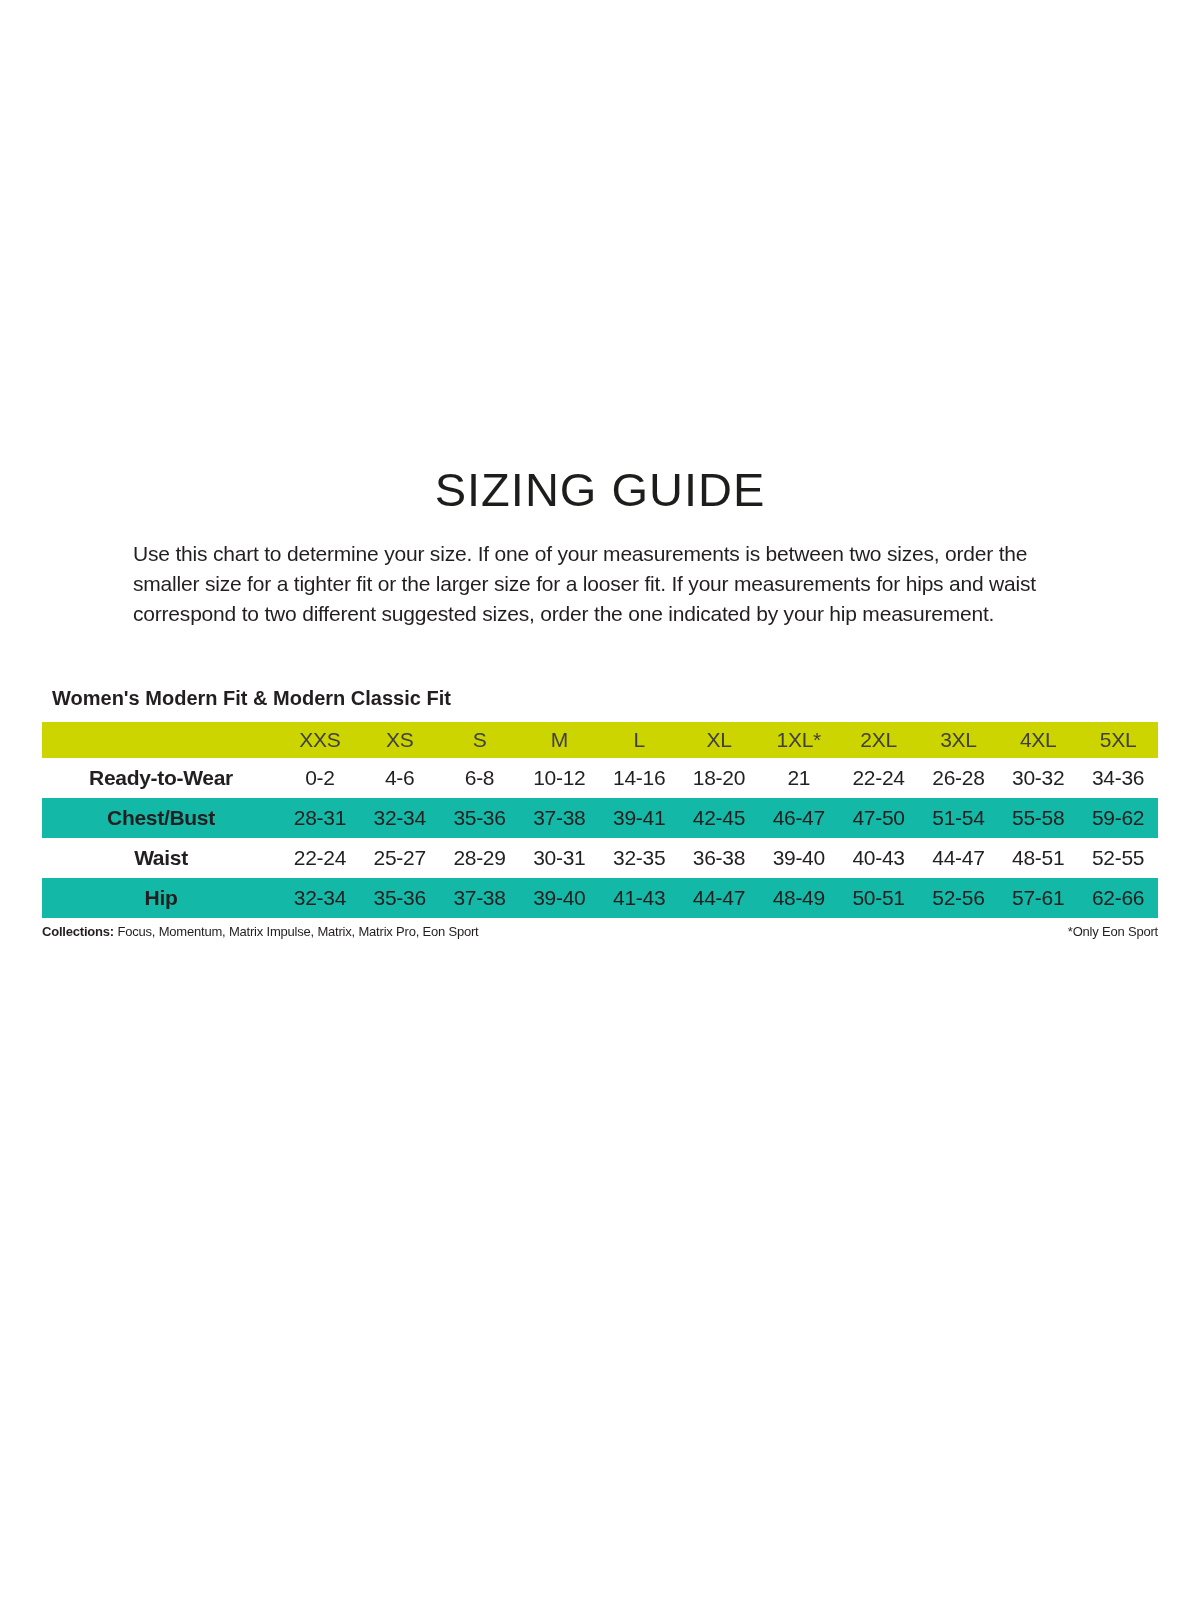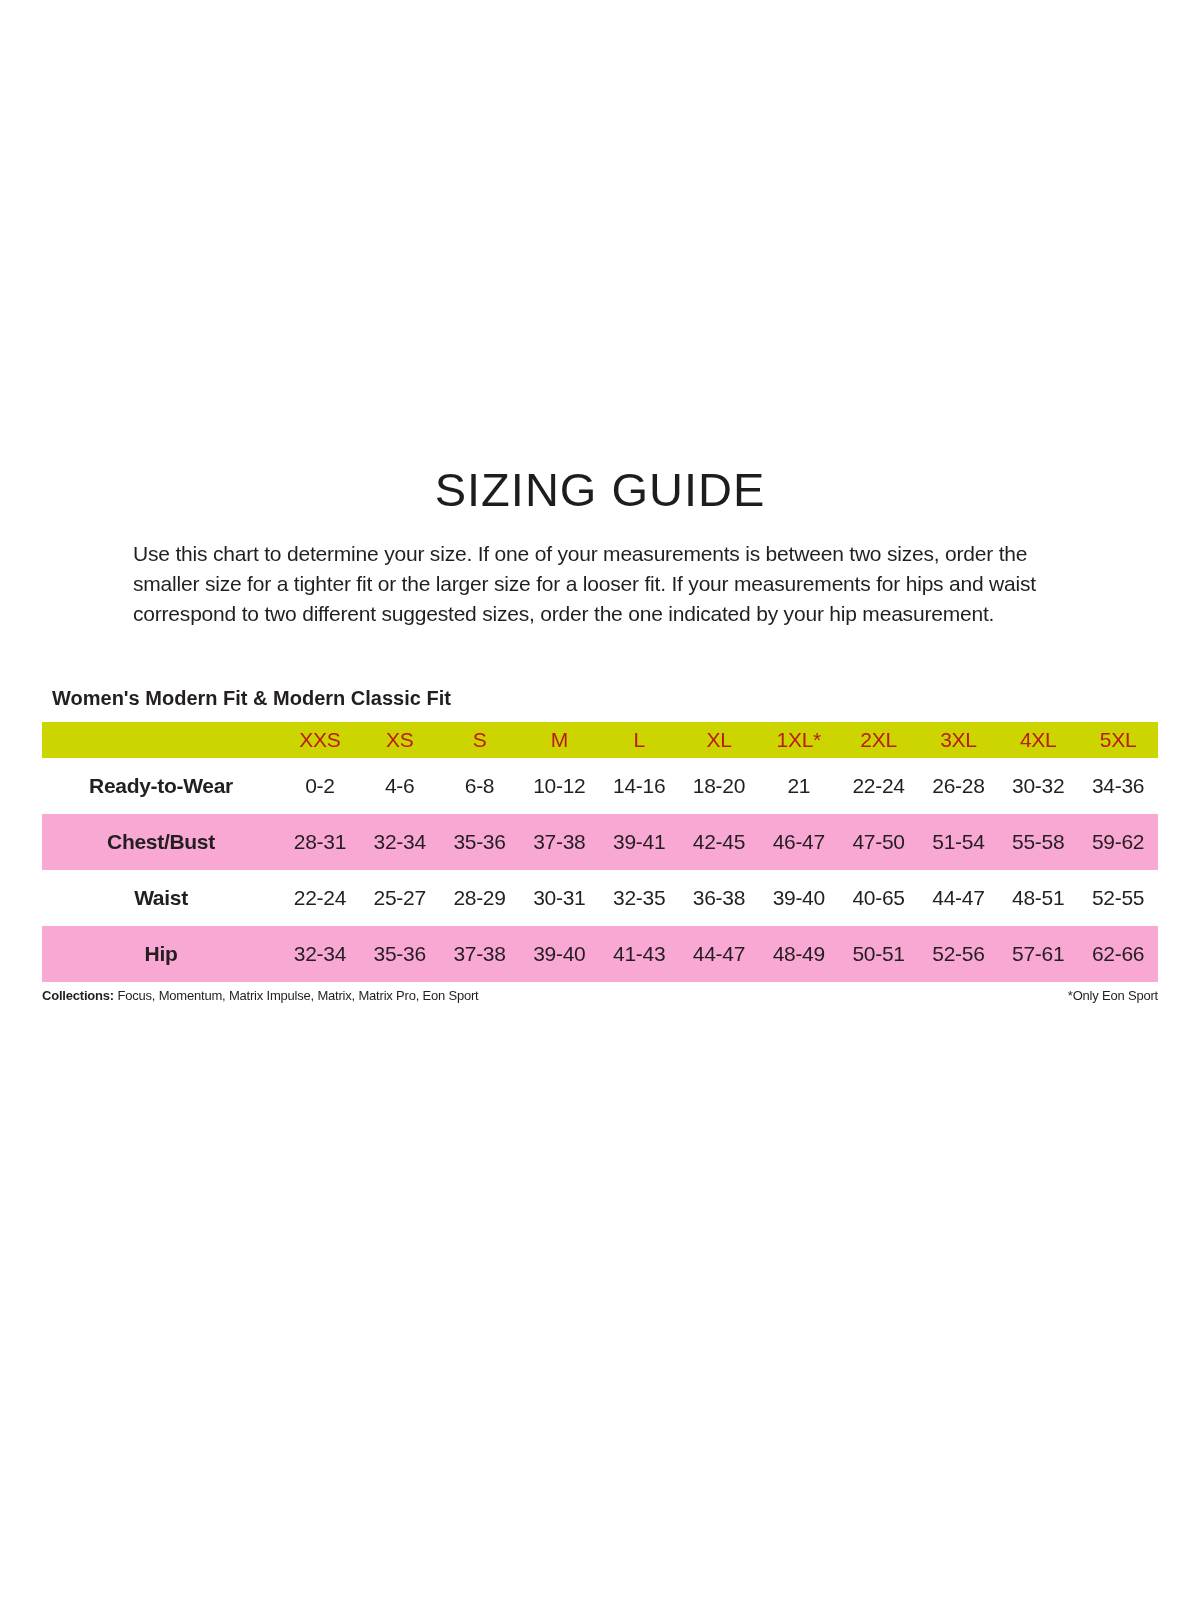--- a/index.html
+++ b/index.html
@@ -47,25 +47,25 @@
   table.size-table th, table.size-table td {
     text-align: center;
     vertical-align: middle;
     font-size: 21px;
     letter-spacing: -0.3px;
     padding: 0;
   }
   tr.header-row { height: 36px; }
   tr.header-row th {
     background: #cdd500;
-    color: #b91c1c;
+    color: #404040;
     font-weight: 400;
   }
-  tr.data-row { height: 56px; }
-  tr.data-row.striped td { background: #f9a8d4; }
+  tr.data-row { height: 40px; }
+  tr.data-row.striped td { background: #14b8a6; }
   td.row-label { font-weight: 700; }
 
   .table-footer {
     margin: 6px 0 0 42px;
     width: 1116px;
     display: flex;
     justify-content: space-between;
     align-items: baseline;
     font-size: 13px;
     letter-spacing: -0.2px;
@@ -145,21 +145,21 @@
       </tr>
       <tr class="data-row">
         <td class="row-label">Waist</td>
         <td>22-24</td>
         <td>25-27</td>
         <td>28-29</td>
         <td>30-31</td>
         <td>32-35</td>
         <td>36-38</td>
         <td>39-40</td>
-        <td>40-65</td>
+        <td>40-43</td>
         <td>44-47</td>
         <td>48-51</td>
         <td>52-55</td>
       </tr>
       <tr class="data-row striped">
         <td class="row-label">Hip</td>
         <td>32-34</td>
         <td>35-36</td>
         <td>37-38</td>
         <td>39-40</td>

